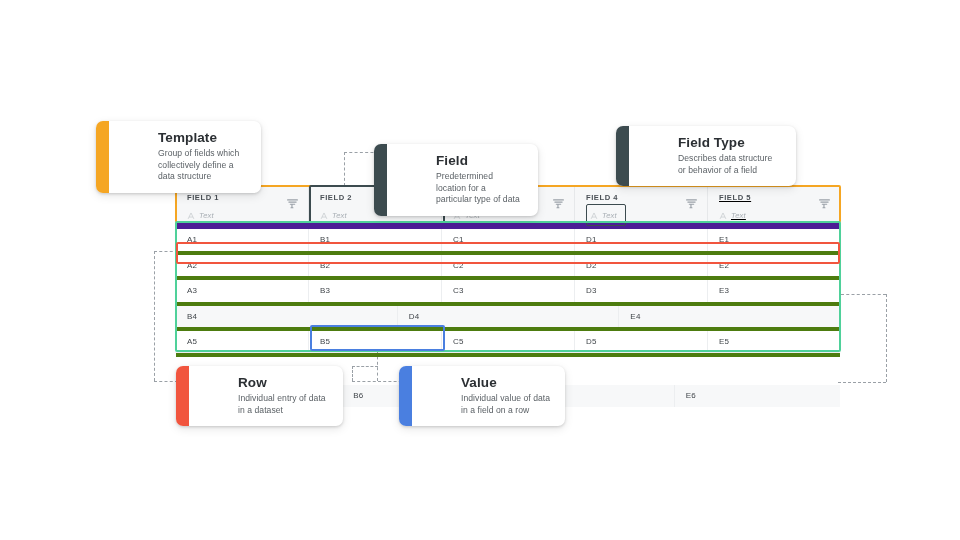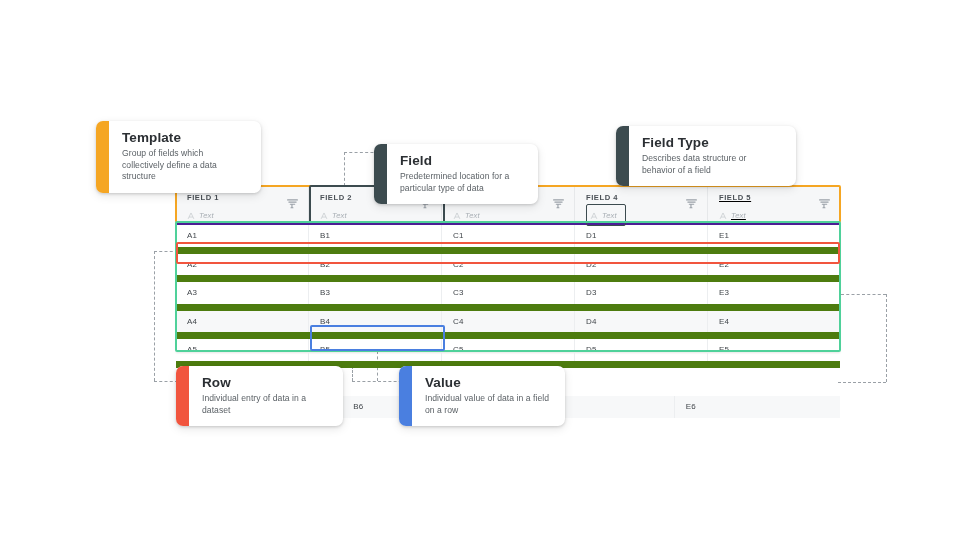--- a/index.html
+++ b/index.html
@@ -16,55 +16,55 @@
   .dash-h{border-top:1px dashed #9aa0a6;height:0;}
   .dash-v{border-left:1px dashed #9aa0a6;width:0;}
 
   
   .card{
     position:absolute;background:#ffffff;border-radius:7px;
     box-shadow:0 1px 3px rgba(0,0,0,.16), 0 3px 10px rgba(0,0,0,.10);
     display:flex;overflow:hidden;
   }
   .card-bar{width:13px;flex:0 0 13px;}
-  .card-body{padding:9px 14px 10px 13px;}
+  .card-body{padding:9px 14px 10px 13px;margin-left:36px;}
   .card-title{
     font-size:13.5px;font-weight:bold;color:#2b2f33;line-height:16px;
     letter-spacing:.1px;margin:0 0 2px 0;
   }
   .card-desc{
     font-size:8.6px;color:#5b6166;line-height:11.5px;margin:0;
     letter-spacing:.05px;
   }
 
   
   .table{
     position:absolute;left:176px;top:186px;width:664px;height:166px;
     background:#ffffff;
     box-shadow:0 1px 2px rgba(0,0,0,.10);
   }
   .thead{display:flex;height:36px;background:#f6f7f8;
-         border-bottom:3px solid #4c1d95;}
+         border-bottom:7px solid #4c1d95;}
   .th{
     position:relative;flex:1 1 0;padding:7px 10px 0 11px;
     box-sizing:border-box;border-right:1px solid #e6e8ea;
   }
   .th:last-child{border-right:none;text-decoration:underline;}
   .th-title{
     font-size:7.6px;font-weight:bold;color:#4a5056;letter-spacing:.55px;
     line-height:9px;
   }
   .th-type{display:flex;align-items:center;gap:4px;margin-top:4px;}
   .th-type-label{
     font-size:7.6px;color:#a9afb5;font-style:italic;letter-spacing:.2px;
   }
   .icon-a{display:block;}
   .icon-filter{position:absolute;right:10px;top:9px;}
 
-  .trow{display:flex;height:21.6px;border-bottom:7px solid #4d7c0f;}
+  .trow{display:flex;height:21.6px;border-bottom:4px solid #4d7c0f;}
   .trow:last-child{border-bottom:none;margin-top:28px;}
   .trow.alt{background:#f7f8f9;}
   .td{
     flex:1 1 0;padding:0 10px 0 11px;box-sizing:border-box;
     border-right:1px solid #eceef0;
     font-size:8px;color:#41464b;line-height:21.6px;letter-spacing:.2px;
   }
   .td:last-child{border-right:none;}
 
   
@@ -209,23 +209,21 @@
       <div class="td">E2</div>
     </div>
     <div class="trow">
       <div class="td">A3</div>
       <div class="td">B3</div>
       <div class="td">C3</div>
       <div class="td">D3</div>
       <div class="td">E3</div>
     </div>
     <div class="trow alt">
-      <div class="td">A4</div>
       <div class="td">B4</div>
-      <div class="td">C4</div>
       <div class="td">D4</div>
       <div class="td">E4</div>
     </div>
     <div class="trow">
       <div class="td">A5</div>
       <div class="td">B5</div>
       <div class="td">C5</div>
       <div class="td">D5</div>
       <div class="td">E5</div>
     </div>

